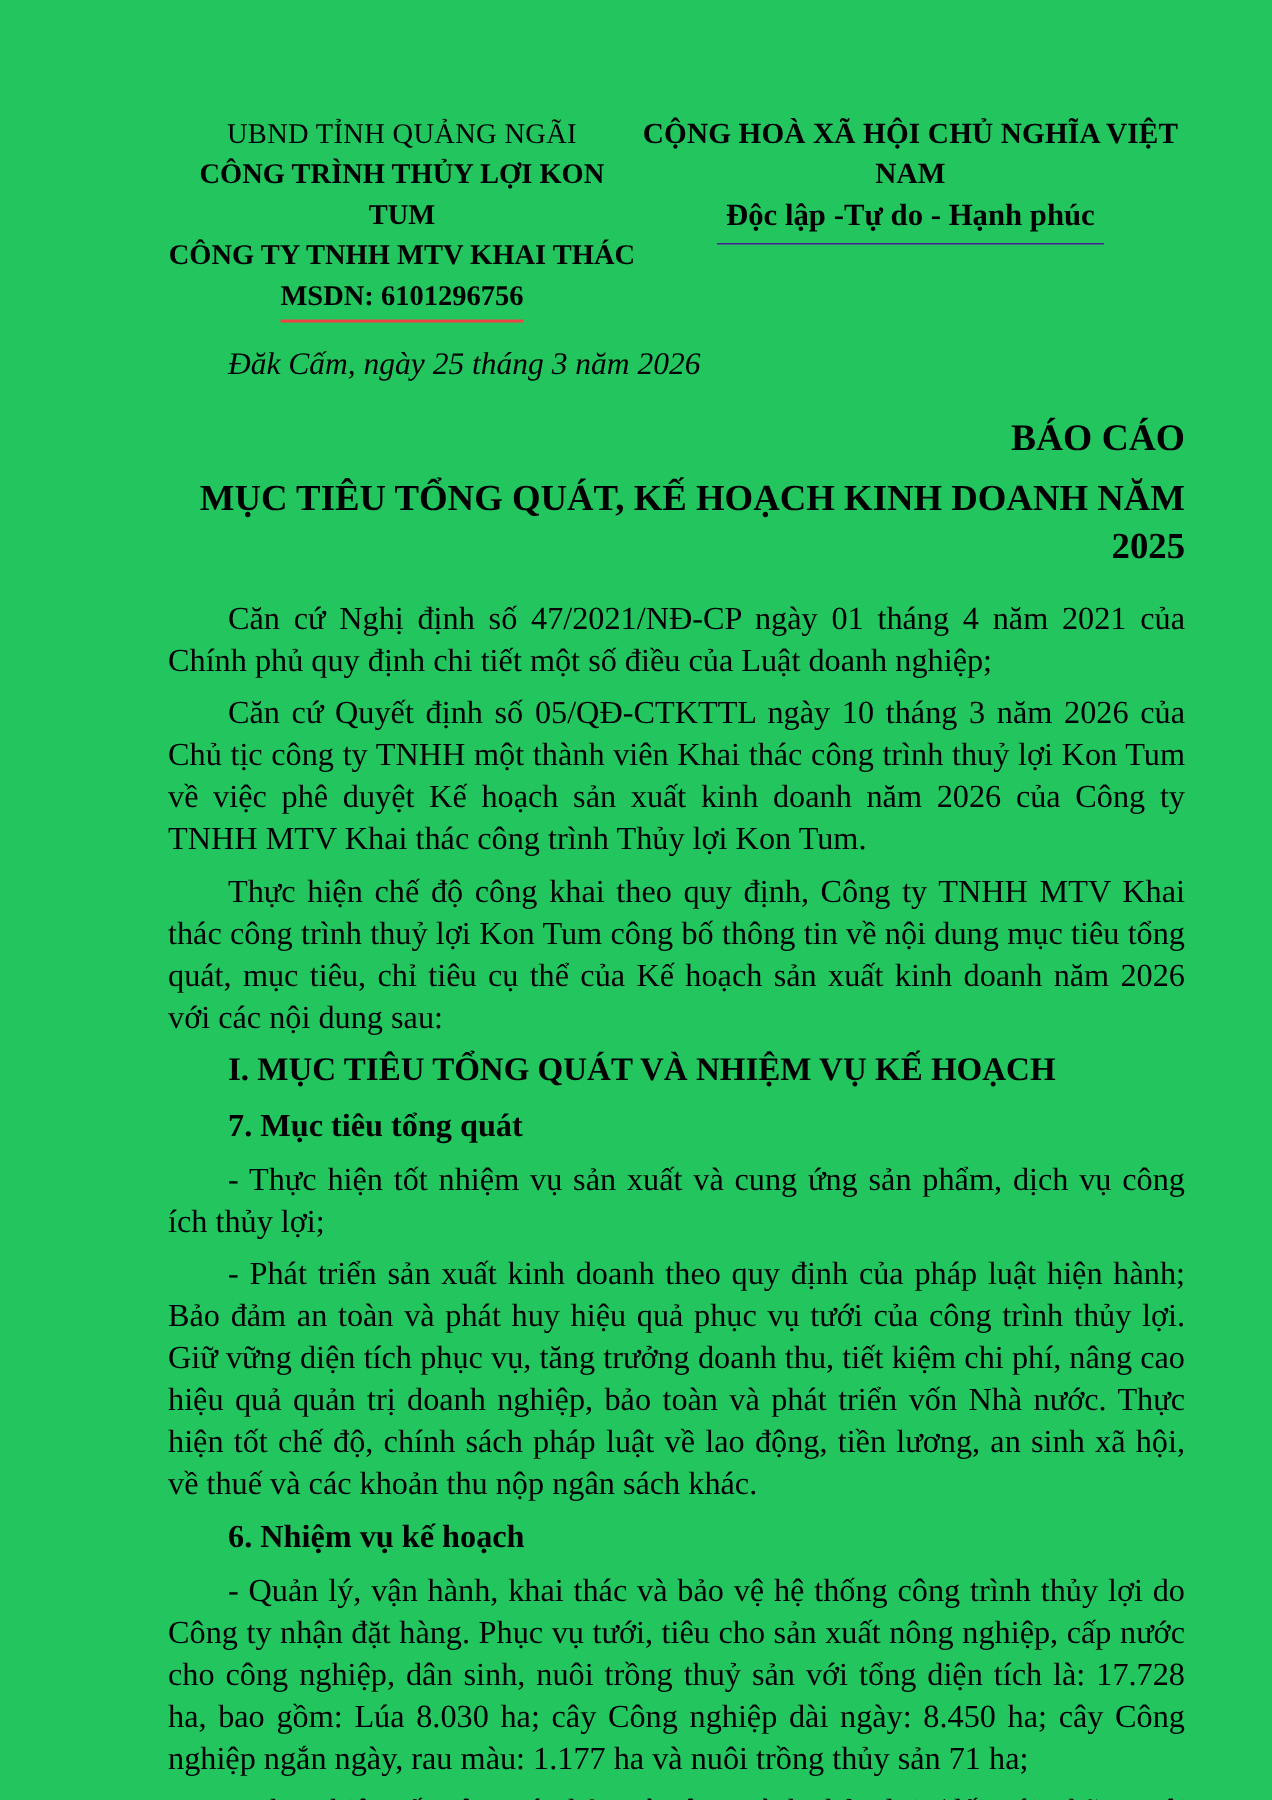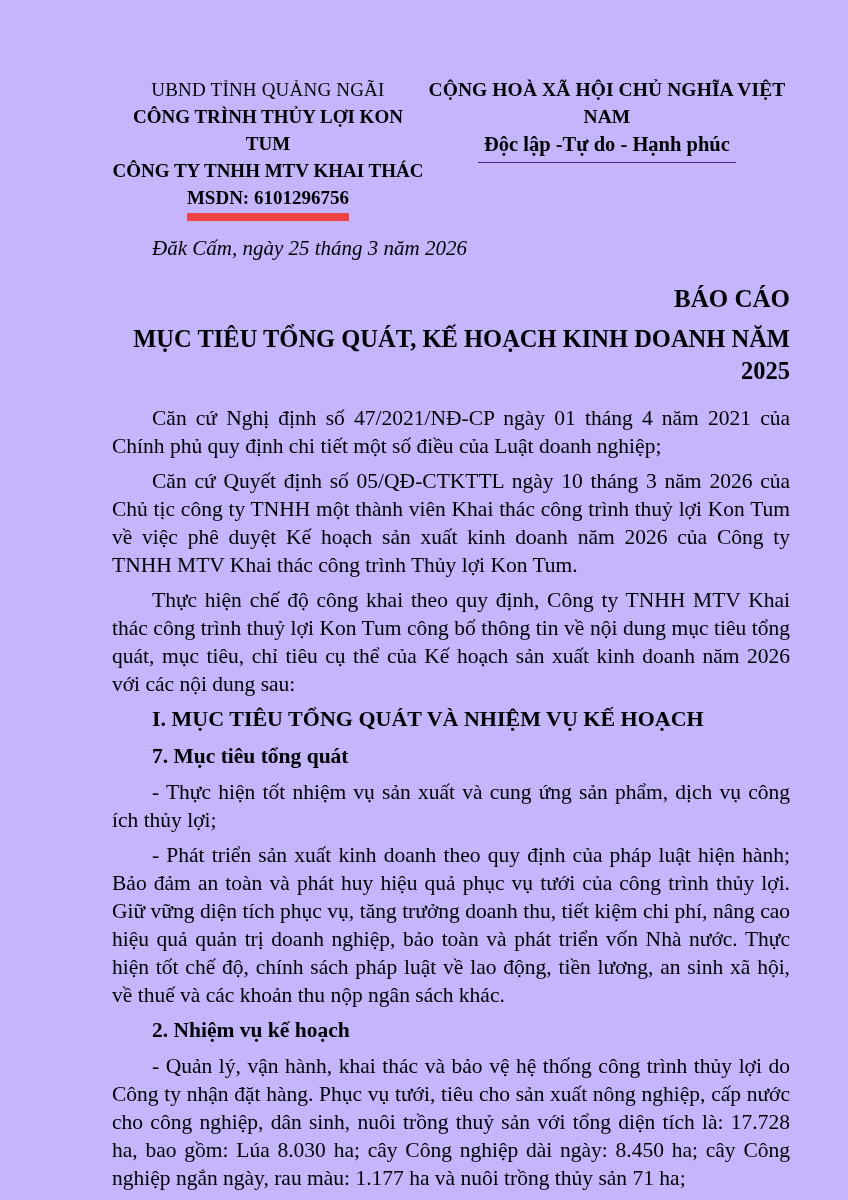--- a/index.html
+++ b/index.html
@@ -6,21 +6,21 @@
   html, body { background: #ffffff; }
   body {
     font-family: "Liberation Serif", "DejaVu Serif", serif;
     color: #000000;
   }
   .page {
     position: relative;
     width: 848px;
     height: 1200px;
     margin: 0 auto;
-    background: #c4b5fd;
+    background: #22c55e;
     padding: 76px 58px 20px 112px;
     overflow: hidden;
   }
   
   .header { display: flex; }
   .header-left {
     flex: 0 0 46%;
     text-align: center;
     font-size: 19px;
     line-height: 27px;
@@ -30,21 +30,21 @@
     text-align: center;
     font-size: 19.5px;
     line-height: 27px;
   }
   .org-authority { font-weight: normal; letter-spacing: 0.2px; }
   .org-name { font-weight: bold; }
   .msdn-wrap { margin-top: 0; }
   .msdn {
     display: inline-block;
     font-weight: bold;
-    border-bottom: 8px solid #ef4444;
+    border-bottom: 2px solid #ef4444;
     padding-bottom: 2px;
   }
   .national-header { font-weight: bold; letter-spacing: 0.1px; }
   .motto-wrap { margin-top: 1px; }
   .motto {
     display: inline-block;
     font-weight: bold;
     font-size: 20.5px;
     border-bottom: 1px solid #4c1d95;
     padding: 0 6px 4px 6px;
@@ -142,19 +142,19 @@
     <p class="para">Căn cứ Nghị định số 47/2021/NĐ-CP ngày 01 tháng 4 năm 2021 của Chính phủ quy định chi tiết một số điều của Luật doanh nghiệp;</p>
     <p class="para">Căn cứ Quyết định số 05/QĐ-CTKTTL ngày 10 tháng 3 năm 2026 của Chủ tịc công ty TNHH một thành viên Khai thác công trình thuỷ lợi Kon Tum về việc phê duyệt Kế hoạch sản xuất kinh doanh năm 2026 của Công ty TNHH MTV Khai thác công trình Thủy lợi Kon Tum.</p>
     <p class="para">Thực hiện chế độ công khai theo quy định, Công ty TNHH MTV Khai thác công trình thuỷ lợi Kon Tum công bố thông tin về nội dung mục tiêu tổng quát, mục tiêu, chỉ tiêu cụ thể của Kế hoạch sản xuất kinh doanh năm 2026 với các nội dung sau:</p>
 
     <div class="section-heading">I. MỤC TIÊU TỔNG QUÁT VÀ NHIỆM VỤ KẾ HOẠCH</div>
     <div class="sub-heading">7. Mục tiêu tổng quát</div>
 
     <p class="para">- Thực hiện tốt nhiệm vụ sản xuất và cung ứng sản phẩm, dịch vụ công ích thủy lợi;</p>
     <p class="para">- Phát triển sản xuất kinh doanh theo quy định của pháp luật hiện hành; Bảo đảm an toàn và phát huy hiệu quả phục vụ tưới của công trình thủy lợi. Giữ vững diện tích phục vụ, tăng trưởng doanh thu, tiết kiệm chi phí, nâng cao hiệu quả quản trị doanh nghiệp, bảo toàn và phát triển vốn Nhà nước. Thực hiện tốt chế độ, chính sách pháp luật về lao động, tiền lương, an sinh xã hội, về thuế và các khoản thu nộp ngân sách khác.</p>
 
-    <div class="sub-heading">2. Nhiệm vụ kế hoạch</div>
+    <div class="sub-heading">6. Nhiệm vụ kế hoạch</div>
 
     <p class="para">- Quản lý, vận hành, khai thác và bảo vệ hệ thống công trình thủy lợi do Công ty nhận đặt hàng. Phục vụ tưới, tiêu cho sản xuất nông nghiệp, cấp nước cho công nghiệp, dân sinh, nuôi trồng thuỷ sản với tổng diện tích là: 17.728 ha, bao gồm: Lúa 8.030 ha; cây Công nghiệp dài ngày: 8.450 ha; cây Công nghiệp ngắn ngày, rau màu: 1.177 ha và nuôi trồng thủy sản 71 ha;</p>
     <p class="para"><span>- Thực hiện tốt công tác bảo trì công trình thủy lợi </span><span class="italic-frag">(đối với những nội dung được đặt hàng)</span></p>
   </div>
 
 </div>
 
 </body></html>

